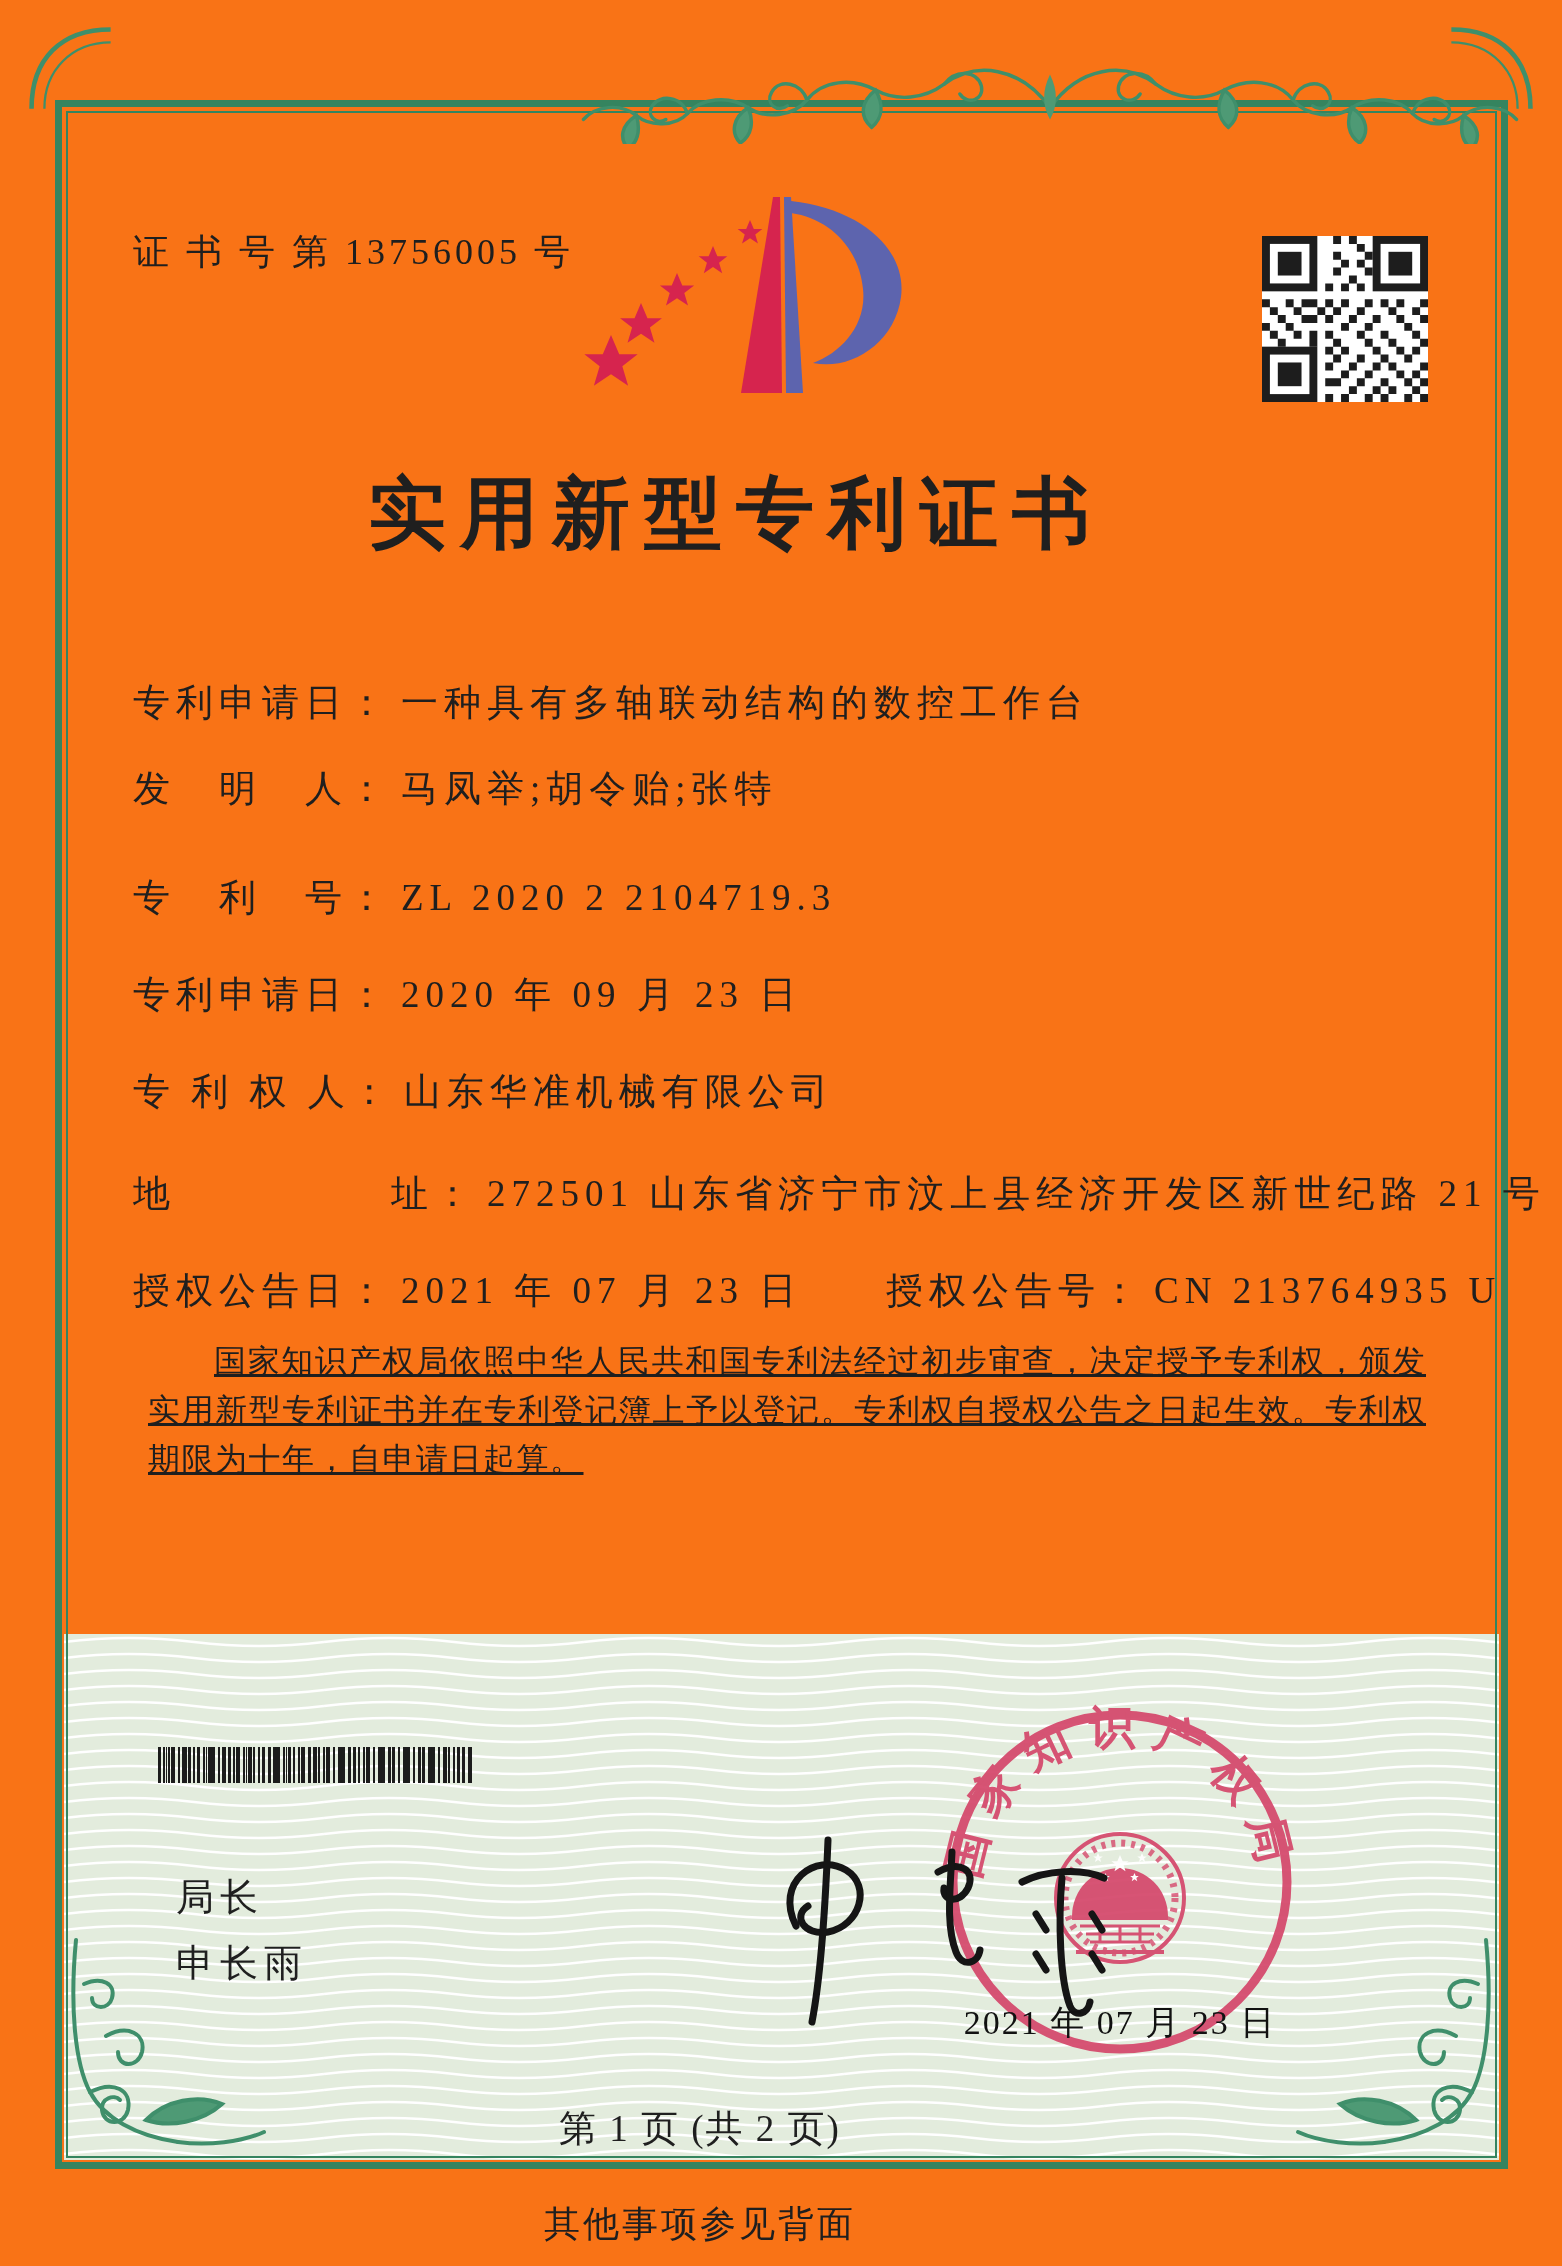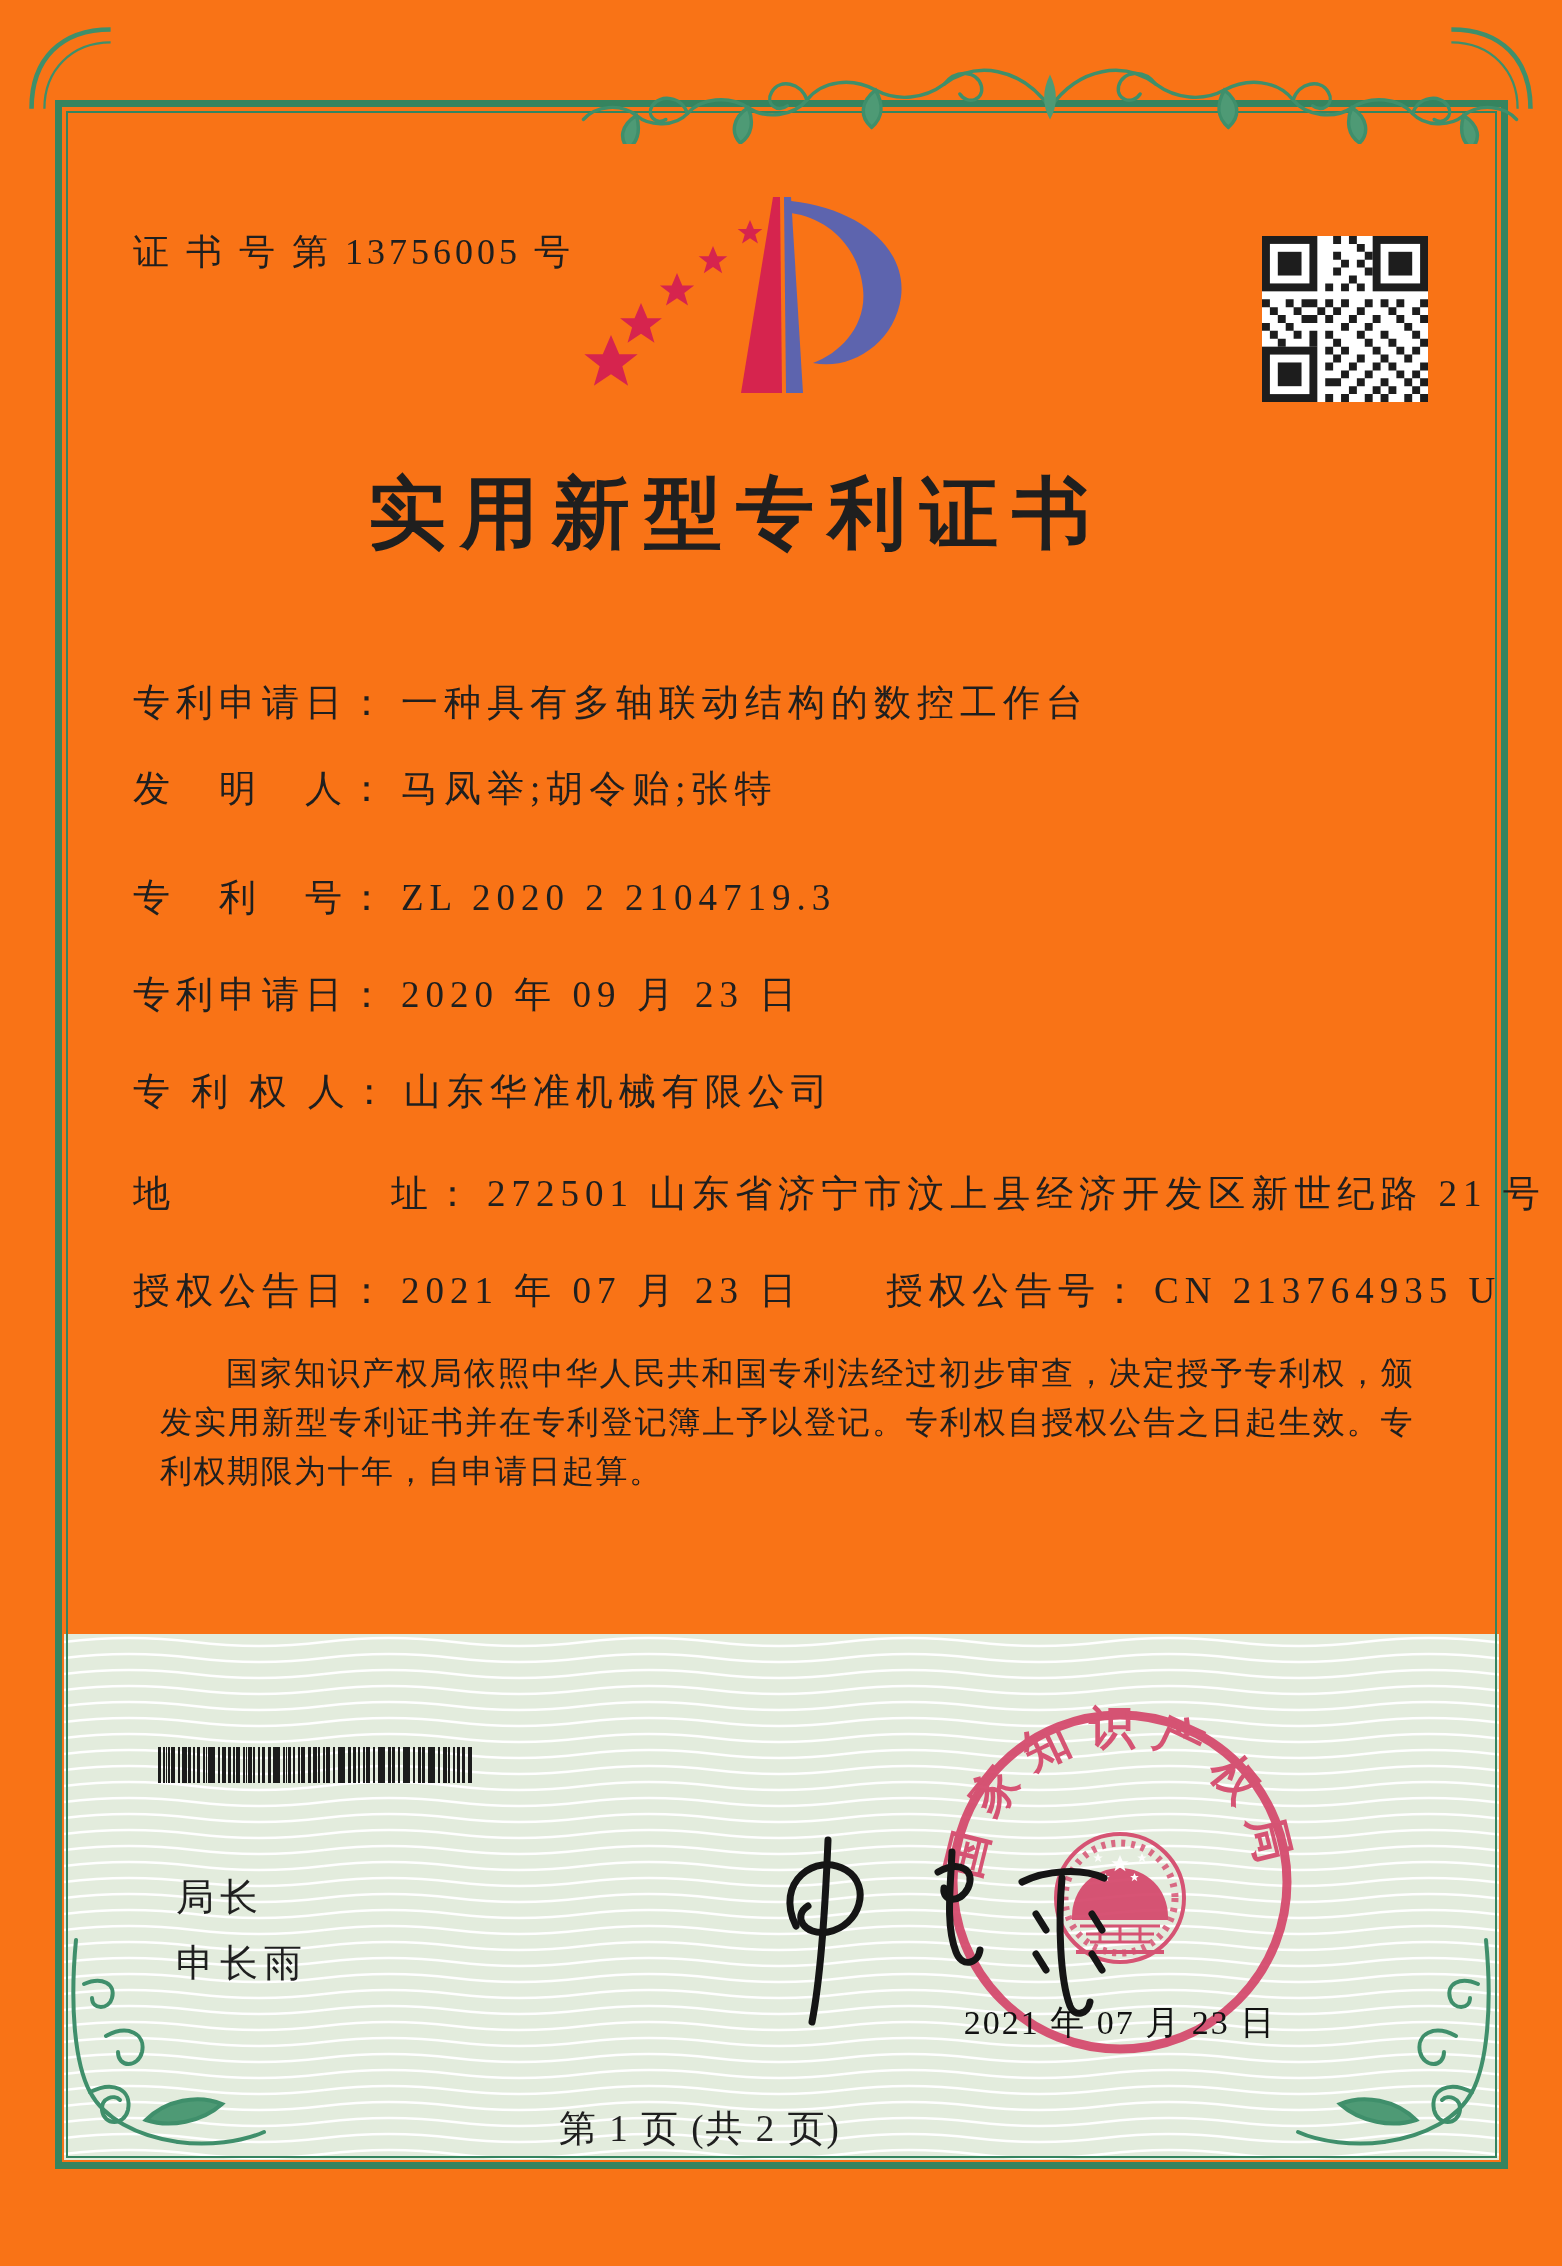--- a/index.html
+++ b/index.html
@@ -25,21 +25,21 @@
   .title{position:absolute;left:0;right:90px;top:462px;text-align:center;font-size:78px;
          font-weight:bold;letter-spacing:14px;white-space:nowrap;}
   
   .frow{position:absolute;left:133px;font-size:37px;letter-spacing:6px;white-space:nowrap;}
   .r0{top:678px}.r1{top:764px}.r2{top:873px}.r3{top:970px}.r4{top:1067px}.r5{top:1169px}.r6{top:1266px}
   .frow .val{margin-left:10px;}
   .grant2{position:absolute;left:753px;top:0;}
   
   .bodytext{position:absolute;left:148px;top:1337px;width:1278px;font-size:32px;line-height:49px;
             letter-spacing:1.5px;text-align:justify;}
-  .bodytext p{margin:12px;text-indent:66px;}
+  .bodytext p{margin:0;text-indent:66px;text-decoration:underline;}
   
   .barcode{position:absolute;left:158px;top:1747px;width:314px;height:36px;
      background:
        repeating-linear-gradient(90deg,#1c1c1c 0 2px,rgba(0,0,0,0) 2px 5px),
        repeating-linear-gradient(90deg,#1c1c1c 0 1px,rgba(0,0,0,0) 1px 8px),
        repeating-linear-gradient(90deg,#1c1c1c 0 3px,rgba(0,0,0,0) 3px 13px);}
   .officer-title{position:absolute;left:176px;top:1872px;font-size:38px;letter-spacing:6px;
                  font-family:"Liberation Sans","DejaVu Sans",sans-serif;}
   .officer-name{position:absolute;left:176px;top:1938px;font-size:38px;letter-spacing:6px;
                 font-family:Liberation Mono, monospace;}
@@ -238,14 +238,15 @@
       <g stroke="#d5486b" stroke-width="3" fill="none">
         <path d="M140 224 H220 M146 232 H214 M150 240 H210"></path>
         <path d="M160 224 V240 M180 224 V240 M200 224 V240"></path>
         <path d="M136 250 H224" stroke-width="4"></path>
       </g>
     </g>
   </svg>
   <div class="seal-date">2021 年 07 月 23 日</div>
 
   <div class="page-info">第 1 页 (共 2 页)</div>
+  <div class="back-note">其他事项参见背面</div>
 
 </div>
 
 </body></html>

